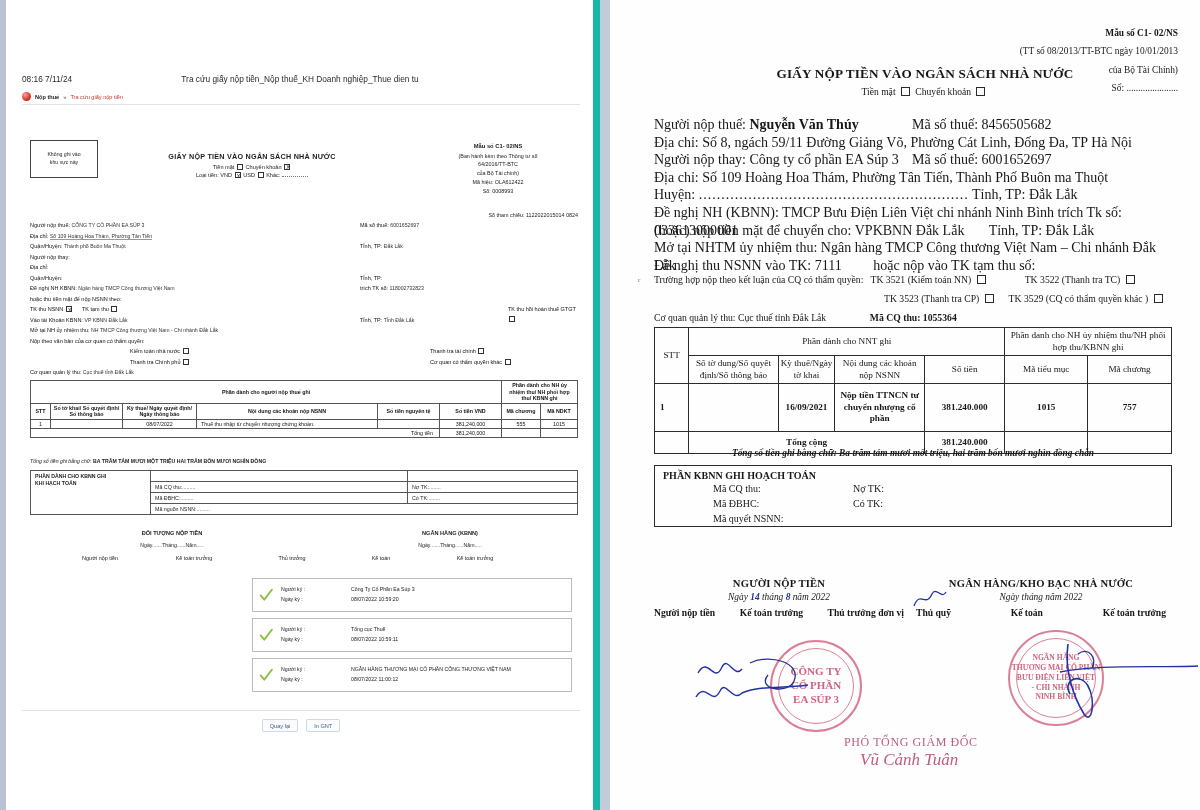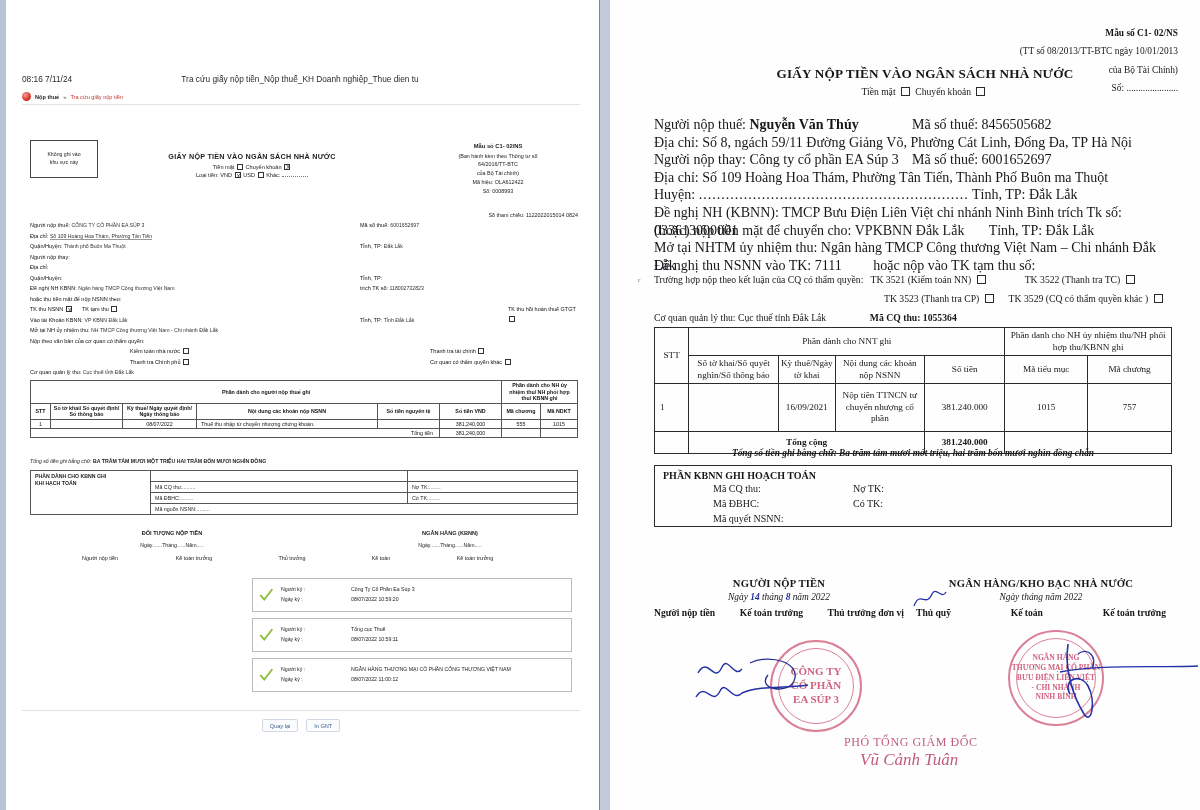--- a/index.html
+++ b/index.html
@@ -11,21 +11,21 @@
     overflow:hidden;
     position:relative;
   }
   .page { position:absolute; inset:0; display:flex; }
 
   
   .left-pane {
     position:relative;
     width:600px; height:810px;
     background:#ffffff;
-    border-right:1px solid #14b8a6;
+    border-right:7px solid #14b8a6;
     overflow:hidden;
   }
   .vert-edge { position:absolute; top:0; width:6px; height:810px; background:#b9c3d4; }
   .vert-edge.l { left:0; }
 
   .hdr-row {
     position:absolute; left:0; top:70px; width:600px; height:22px;
     font-size:8.3px; color:#2a2a2a;
   }
   .hdr-time { position:absolute; left:22px; top:4px; }
@@ -143,21 +143,21 @@
   .r-fields b { font-weight:bold; }
   .r-fields .c2 { position:absolute; left:258px; }
   .rdots { letter-spacing:1px; }
   .small-mark { position:absolute; left:28px; top:276px; font-size:7px; color:#777; }
 
   .r-tk { position:absolute; left:44px; top:270px; width:530px; font-size:9.7px; line-height:19px; }
   .r-tk .rw { position:relative; height:19px; }
 
   .rtab-wrap { position:absolute; left:44px; top:327px; width:518px; }
   table.rtab { border-collapse:collapse; width:100%; font-size:9.2px; }
-  table.rtab th, table.rtab td { border:1.1px solid #2b2b2b; text-align:center; vertical-align:middle; padding:2px 1px; line-height:1.25; }
+  table.rtab th, table.rtab td { border:1.1px solid #2b2b2b; text-align:center; vertical-align:middle; padding:2px 1px; line-height:1.25;font-weight:bold; }
   table.rtab th { font-weight:normal; }
   .rwords { position:absolute; left:44px; top:448px; width:518px; text-align:center; font-size:9.4px; font-style:italic; font-weight:bold; }
   .kbnnbox { position:absolute; left:44px; top:465px; width:518px; height:62px; border:1.1px solid #2b2b2b; font-size:10px; }
   .kbnnbox .hd { font-weight:bold; padding:4px 0 2px 8px; }
   .kbnnbox .ln { position:relative; height:15px; padding-left:58px; }
   .kbnnbox .ln .r { position:absolute; left:198px; }
 
   .r-sign { position:absolute; left:44px; top:578px; width:530px; font-size:10px; }
   .r-sign .col { position:absolute; width:250px; text-align:center; }
   .r-sign .col.a { left:0; }
@@ -582,21 +582,21 @@
 
       <div class="rtab-wrap">
         <table class="rtab">
           <thead>
             <tr>
               <th rowspan="2" style="width:36px">STT</th>
               <th colspan="4">Phần dành cho NNT ghi</th>
               <th colspan="2" style="width:180px">Phần danh cho NH ủy nhiệm thu/NH phối hợp thu/KBNN ghi</th>
             </tr>
             <tr>
-              <th style="width:96px">Số tờ khai/Số quyết nghìn/Số thông báo</th>
+              <th style="width:96px">Số tờ dung/Số quyết định/Số thông báo</th>
               <th style="width:58px">Kỳ thuế/Ngày tờ khai</th>
               <th style="width:96px">Nội dung các khoản nộp NSNN</th>
               <th style="width:84px">Số tiền</th>
               <th style="width:88px">Mã tiểu mục</th>
               <th style="width:88px">Mã chương</th>
             </tr>
           </thead>
           <tbody>
             <tr style="height:48px">
               <td style="text-align:left;padding-left:5px">1</td>

